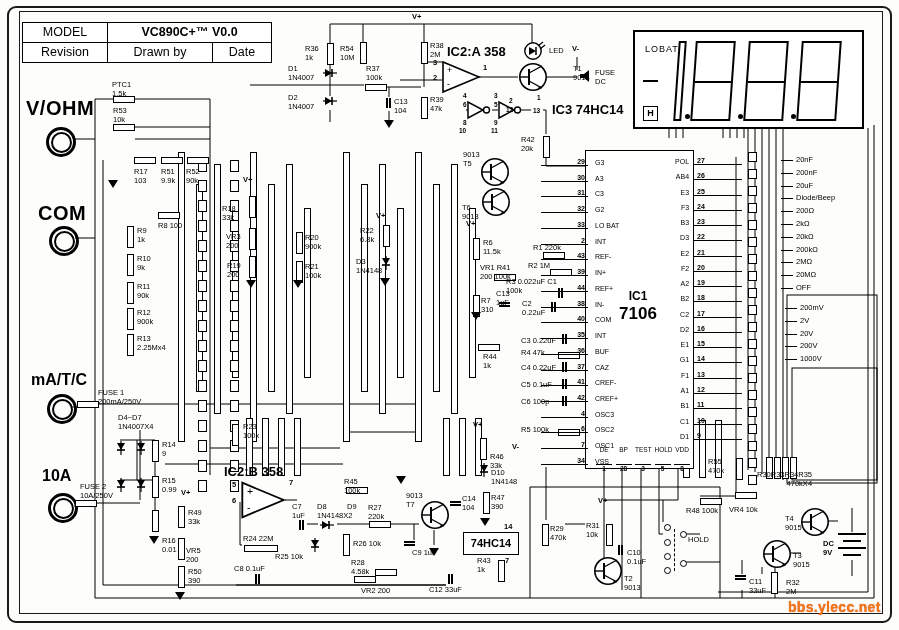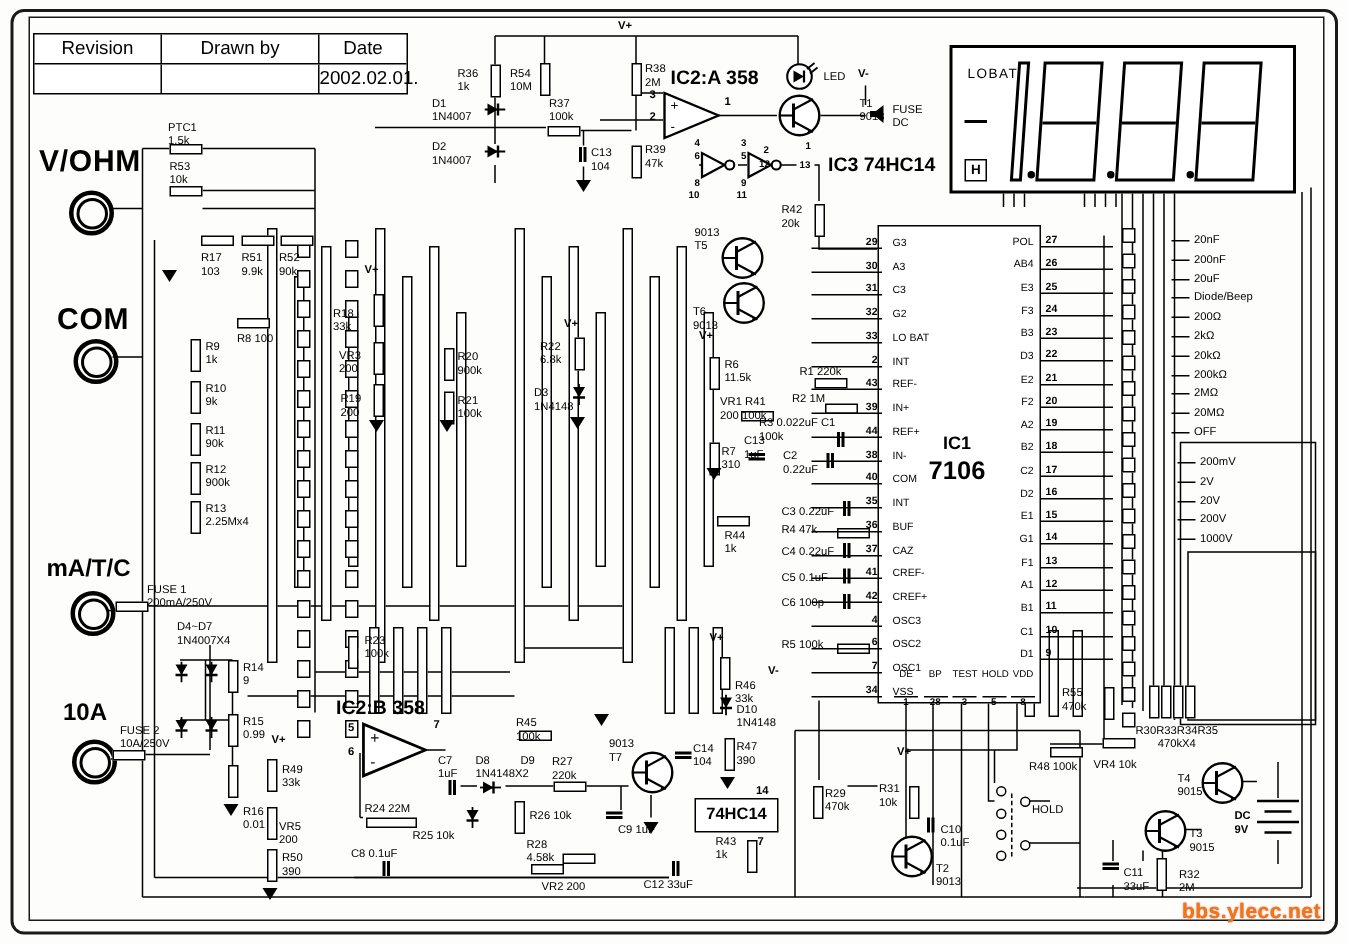--- a/index.html
+++ b/index.html
@@ -153,28 +153,27 @@
       <path d="M684 534 H700 M684 562 H720 M608 500 H604 M663 522 V500"></path>
       <path d="M546 467 V520 M565 524 H585"></path>
       <rect x="787" y="295" width="90" height="188"></rect>
       <rect x="792" y="368" width="85" height="112"></rect>
       <path d="M838 534 H866 M843 541 H861 M838 548 H866 M843 555 H861" stroke-width="1.8"></path>
     </g>
   </svg>
 
   <div class="tb">
     <div class="row">
+      <div class="cell c1">MODEL</div>
+      <div class="cell c2" style="flex:1;font-weight:bold">VC890C+™ V0.0</div>
+    </div>
+    <div class="row">
       <div class="cell c1">Revision</div>
       <div class="cell c2">Drawn by</div>
       <div class="cell c3">Date</div>
-    </div>
-    <div class="row">
-      <div class="cell c1"></div>
-      <div class="cell c2"></div>
-      <div class="cell c3 date">2002.02.01.</div>
     </div>
   </div>
 
   <b class="lbl big" style="left:26px;top:96px">V/OHM</b>
   <div class="jack" style="left:46px;top:127px"></div>
   <b class="lbl big" style="left:38px;top:201px">COM</b>
   <div class="jack" style="left:49px;top:226px"></div>
   <b class="lbl med" style="left:31px;top:370px">mA/T/C</b>
   <div class="jack" style="left:47px;top:394px"></div>
   <b class="lbl med" style="left:42px;top:466px">10A</b>
@@ -809,21 +808,21 @@
   <b class="lbl" style="left:686px;top:506px">R48  100k</b>
   <i class="rh" style="left:735px;top:492px"></i>
   <b class="lbl" style="left:729px;top:505px">VR4  10k</b>
   <i class="rv" style="left:736px;top:458px"></i>
   <b class="lbl" style="left:708px;top:457px">R55
 470k</b>
   <i class="rv" style="left:766px;top:457px"></i>
   <i class="rv" style="left:774px;top:457px"></i>
   <i class="rv" style="left:782px;top:457px"></i>
   <i class="rv" style="left:790px;top:457px"></i>
-  <b class="lbl" style="left:757px;top:482px;text-align:center">R30R33R34R35
+  <b class="lbl" style="left:757px;top:470px;text-align:right">R30R33R34R35
 470kX4</b>
   <svg class="sym" style="left:800px;top:507px" width="30" height="30">
       <use href="#npn"></use>
     </svg>
   <b class="lbl" style="left:785px;top:514px">T4
 9015</b>
   <svg class="sym" style="left:762px;top:539px" width="30" height="30">
       <use href="#npn"></use>
     </svg>
   <b class="lbl" style="left:793px;top:551px">T3

